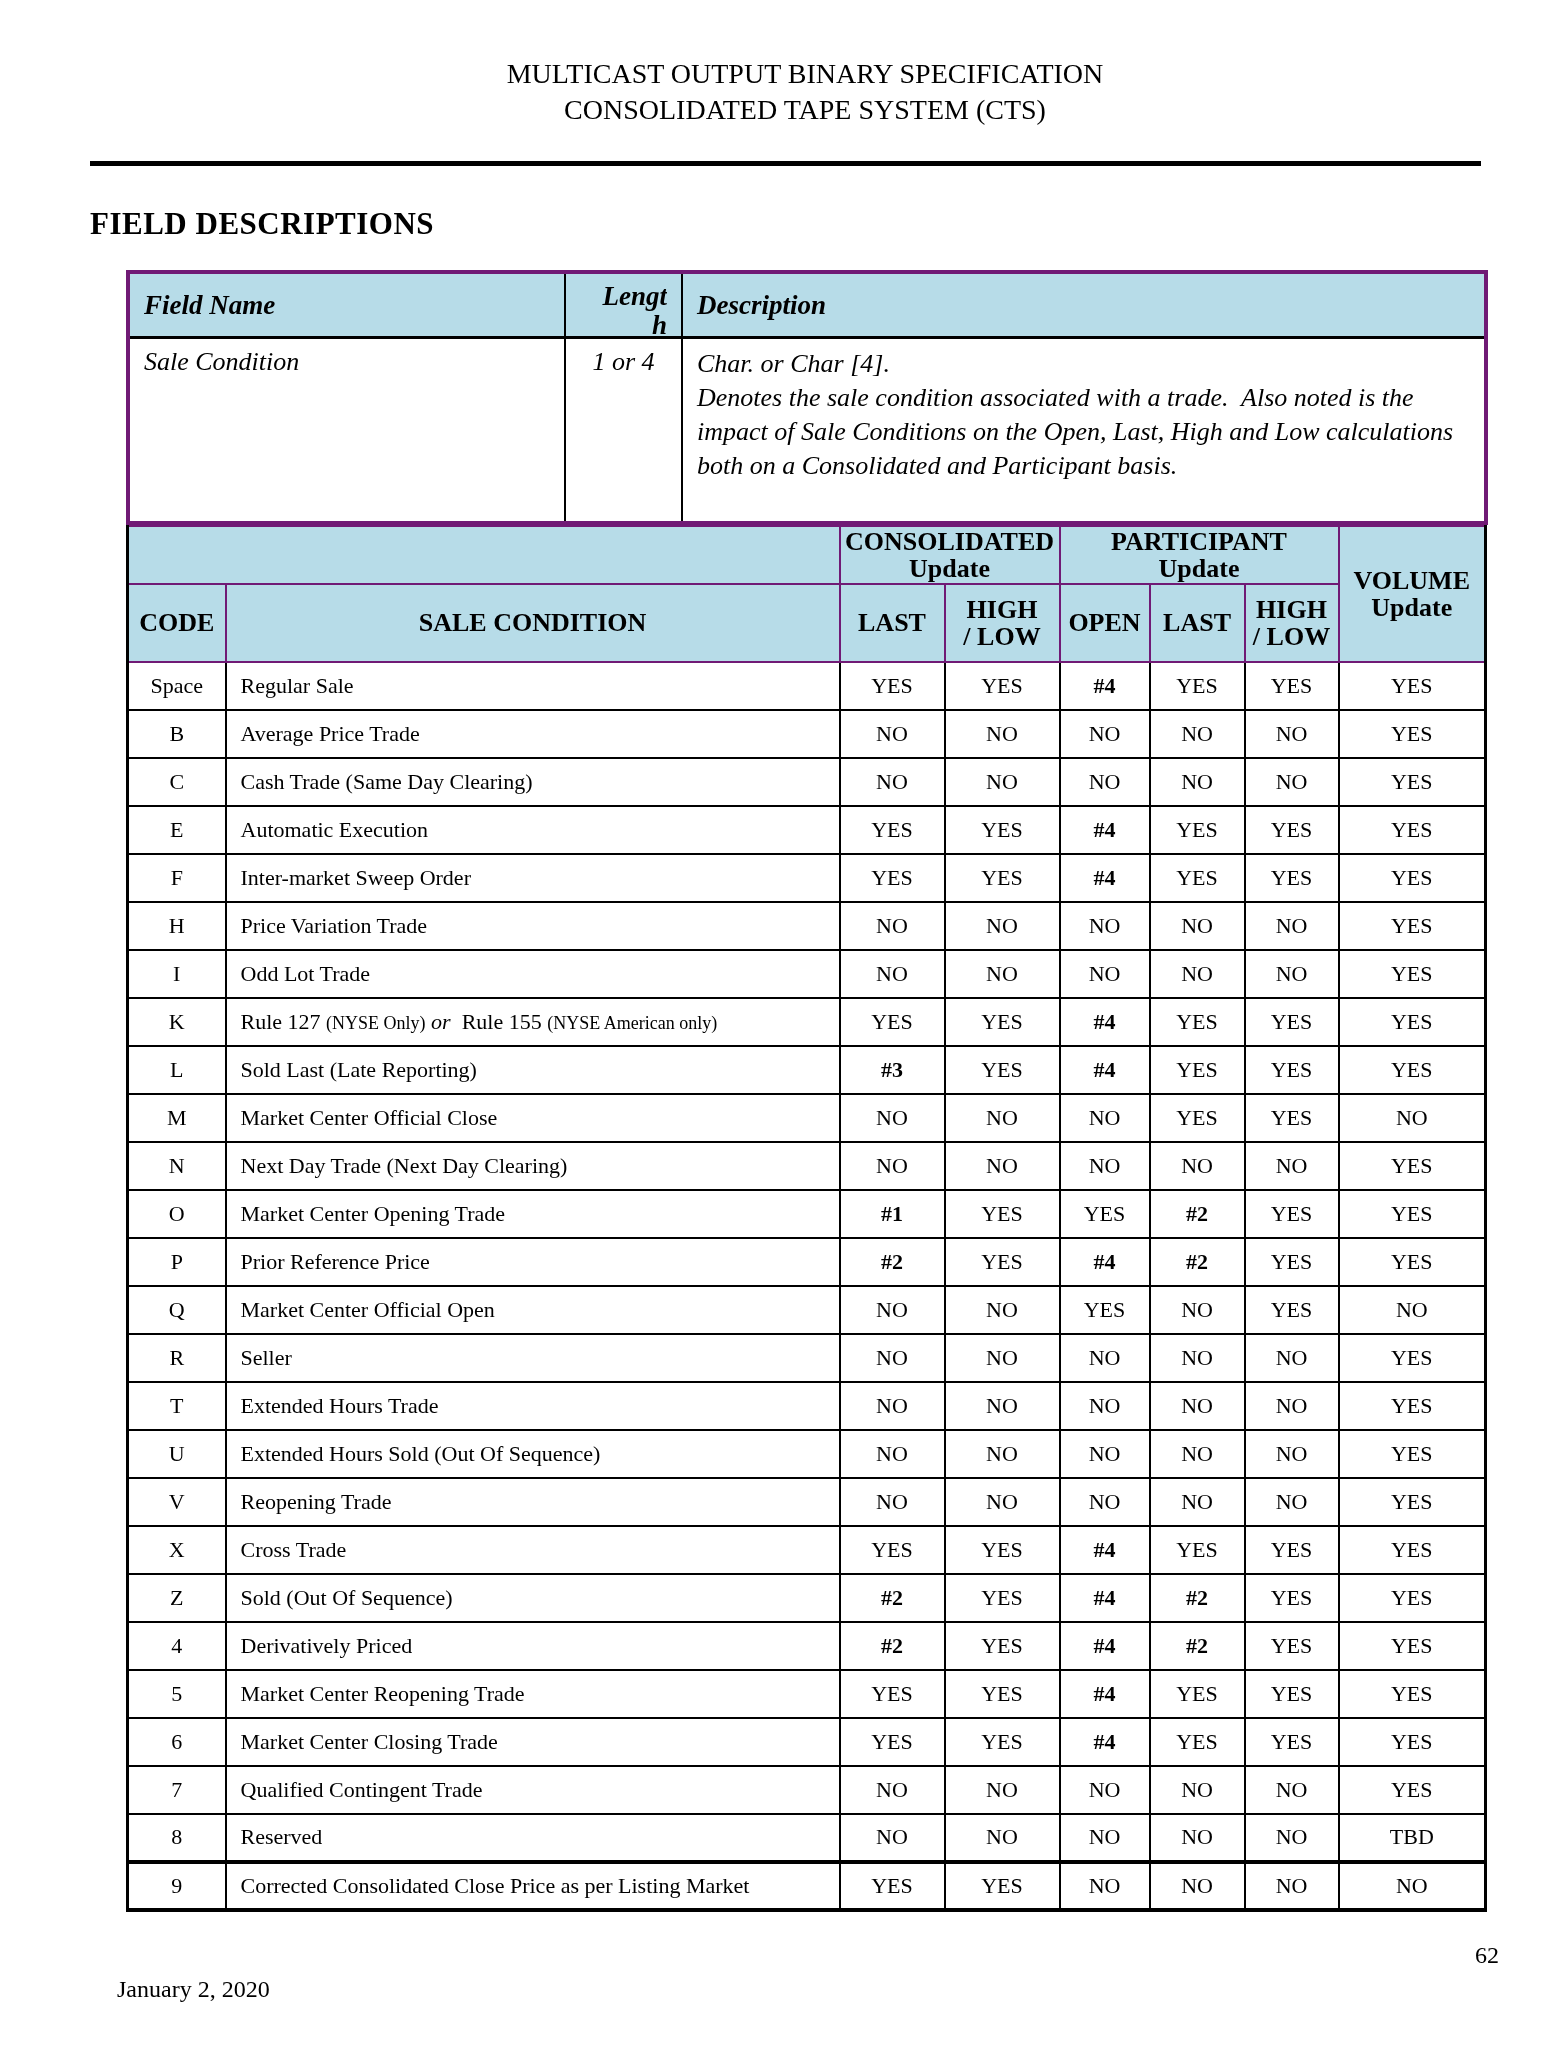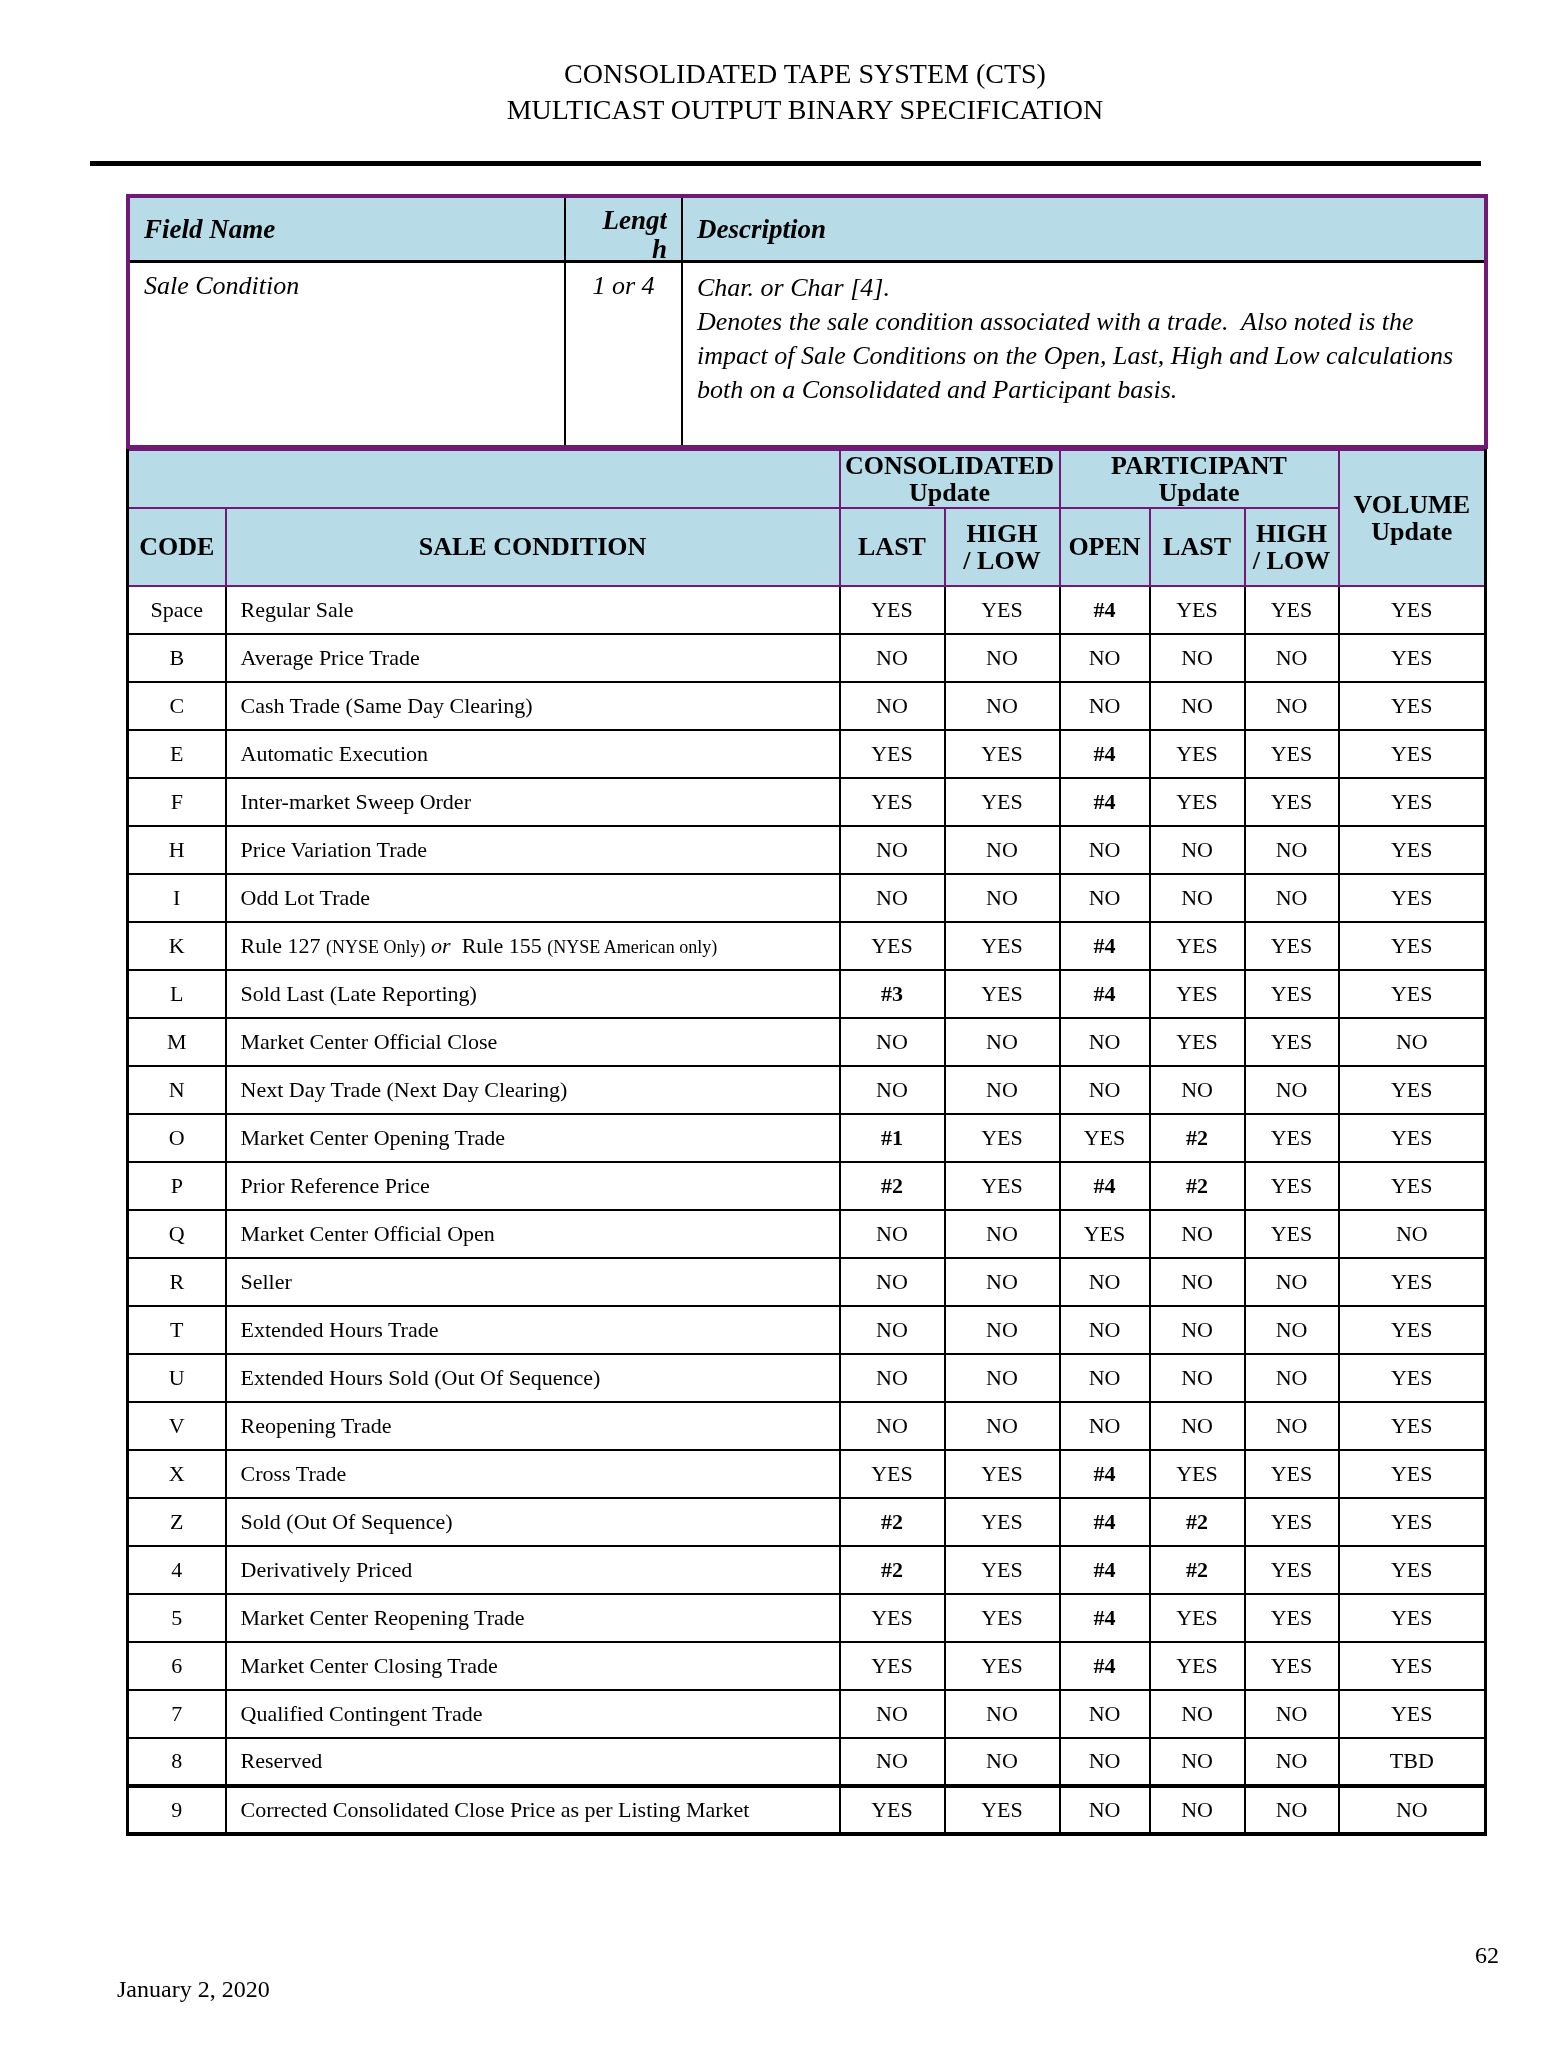--- a/index.html
+++ b/index.html
@@ -61,26 +61,27 @@
   
   .pagenum { position:absolute; top:1942px; right:69px; font-size:24px; }
   .footer-date { position:absolute; top:1976px; left:117px; font-size:24px; }
 </style>
 </head>
 <body>
 
 <div class="page">
 
   <div class="doc-header">
+    <div>MULTICAST OUTPUT BINARY SPECIFICATION</div>
     <div>CONSOLIDATED TAPE SYSTEM (CTS)</div>
-    <div>MULTICAST OUTPUT BINARY SPECIFICATION</div>
   </div>
 
   <div class="rule"></div>
 
+  <h1 class="section">FIELD DESCRIPTIONS</h1>
 
   <table class="t1">
     <colgroup>
         <col style="width:437px">
         <col style="width:117px">
         <col style="width:804px">
       </colgroup>
     <thead>
       <tr>
         <th>Field Name</th>

